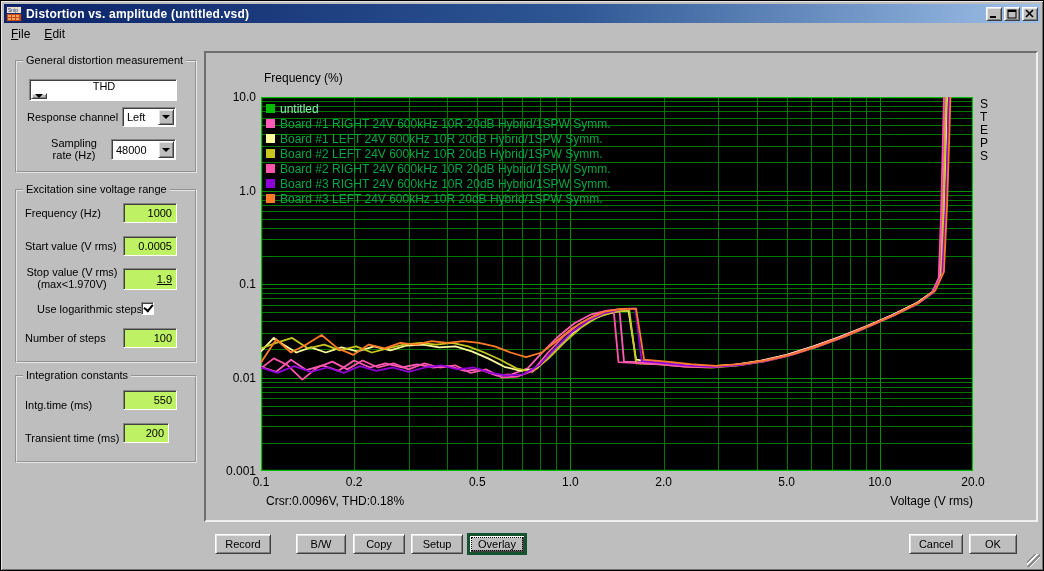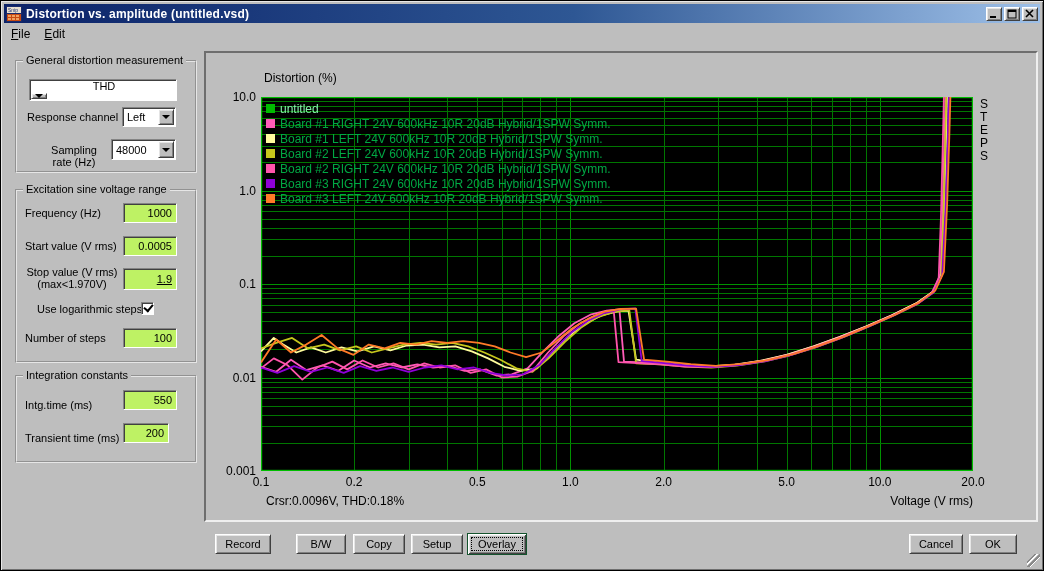--- a/index.html
+++ b/index.html
@@ -96,21 +96,21 @@
     white-space:pre-line; line-height:13px; letter-spacing:0; }
   
   .btn {
     position:absolute; height:20px; background:#BEBEBE; font-size:11px; color:#000;
     font-family:"Liberation Sans",sans-serif;
     border:1px solid; border-color:#FFFFFF #404040 #404040 #FFFFFF;
     box-shadow: inset 1px 1px 0 #E6E6E6, inset -1px -1px 0 #808080;
     display:flex; align-items:center; justify-content:center;
   }
   .btn.default {
-    border:1px solid #14532d;
+    border:3px solid #14532d;
     box-shadow: inset 1px 1px 0 #fff, inset -1px -1px 0 #404040, inset 2px 2px 0 #E6E6E6, inset -2px -2px 0 #808080;
   }
   .btn.default .btn-inner {
     border:1px dotted #000; padding:0 6px; height:14px; display:flex; align-items:center;
   }
   #resize-grip { position:absolute; right:3px; bottom:3px; width:13px; height:13px;
     background:
       linear-gradient(135deg, transparent 0 5px, #8a8a8a 5px 7px, #fff 7px 8px,
         transparent 8px 9px, #8a8a8a 9px 11px, #fff 11px 12px, transparent 12px);
   }
@@ -168,21 +168,21 @@
         <span class="arrow-down"></span>
       </span>
   </div>
   <span class="lbl" style="left:26px; top:110px;">Response channel</span>
   <div class="combo" style="left:121px; top:106px; width:54px; height:20px;">
     <span class="combo-text">Left</span>
     <span class="combo-arrow">
         <span class="arrow-down"></span>
       </span>
   </div>
-  <div class="lbl wrap" style="left:40px; top:136px; width:66px;margin-top:7px;">Sampling rate (Hz)</div>
+  <div class="lbl wrap" style="left:40px; top:136px; width:66px;">Sampling rate (Hz)</div>
   <div class="combo" style="left:110px; top:138px; width:65px; height:21px;">
     <span class="combo-text">48000</span>
     <span class="combo-arrow">
         <span class="arrow-down"></span>
       </span>
   </div>
 
   <div class="groupbox" style="left:14px; top:188px; width:182px; height:174px;">
     <span class="gb-title">Excitation sine voltage range</span>
   </div>
@@ -199,21 +199,21 @@
 
   <div class="groupbox" style="left:14px; top:374px; width:182px; height:88px;">
     <span class="gb-title">Integration constants</span>
   </div>
   <span class="lbl" style="left:24px; top:398px;">Intg.time (ms)</span>
   <input class="field" style="left: 122px; top: 389px; width: 54px; height: 20px;" value="550">
   <span class="lbl" style="left:24px; top:431px;">Transient time (ms)</span>
   <input class="field" style="left: 122px; top: 422px; width: 46px; height: 20px;" value="200">
 
   <div id="chart-panel">
-    <span id="chart-title">Distortion (%)</span>
+    <span id="chart-title">Frequency (%)</span>
     <div id="y-ticks">
         <span class="y-tick" style="left: 0px; top: 44px;">10.0</span>
         <span class="y-tick" style="left: 0px; top: 137.5px;">1.0</span>
         <span class="y-tick" style="left: 0px; top: 231px;">0.1</span>
         <span class="y-tick" style="left: 0px; top: 324.5px;">0.01</span>
         <span class="y-tick" style="left: 0px; top: 418px;">0.001</span>
       </div>
     <div id="plot">
       <svg id="plot-svg" width="712" height="374">
           <line x1="0.5" y1="0" x2="0.5" y2="374" stroke="#009200" stroke-width="1"></line>

